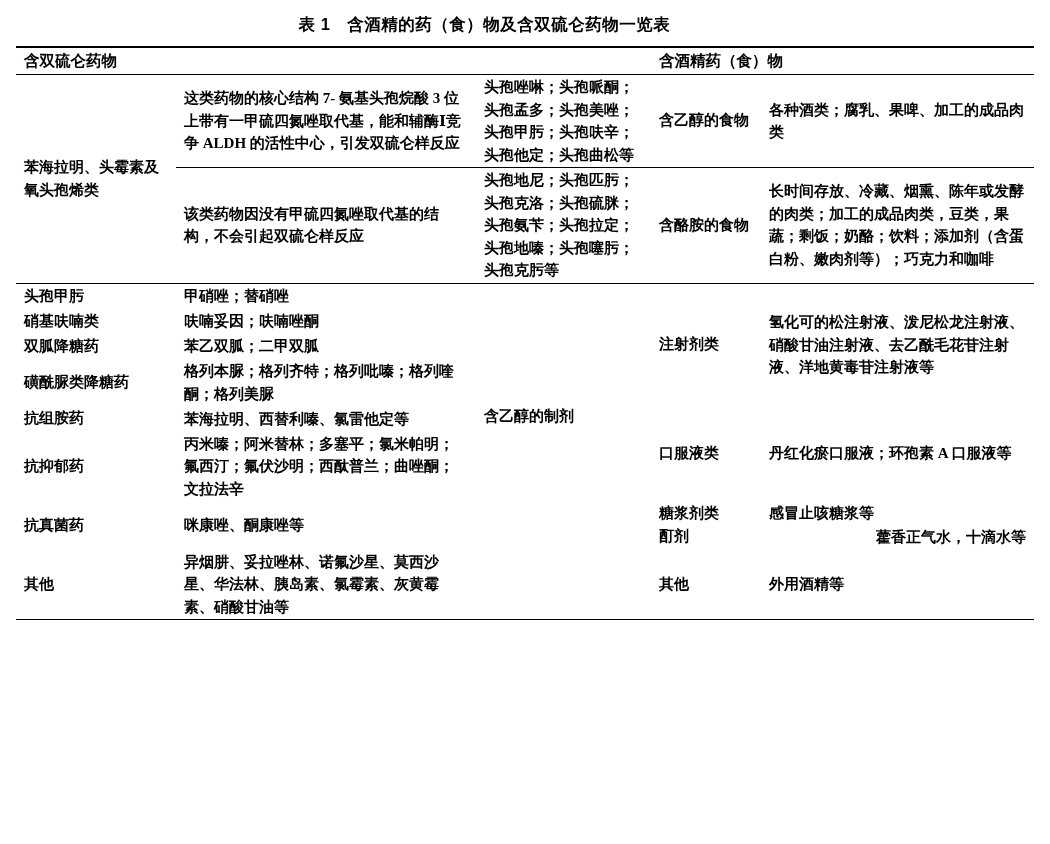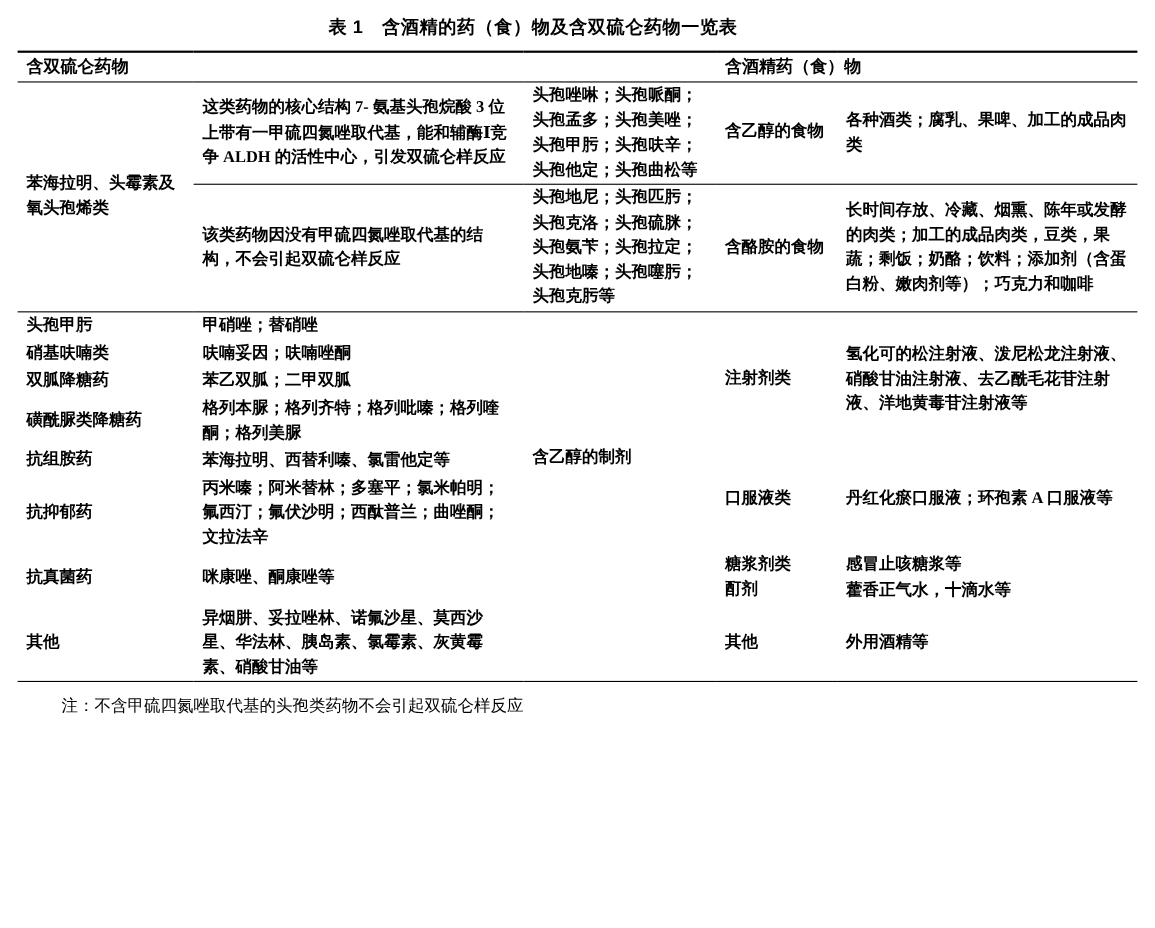--- a/index.html
+++ b/index.html
@@ -145,27 +145,26 @@
 
       <tr>
         <td rowspan="2" class="ctr">抗真菌药</td>
         <td rowspan="2" class="tight">咪康唑、酮康唑等</td>
         <td class="ctr" style="padding-bottom:0;">糖浆剂类</td>
         <td class="tight" style="padding-bottom:0;">感冒止咳糖浆等</td>
       </tr>
 
       <tr>
         <td class="ctr" style="padding-top:0;">酊剂</td>
-        <td class="tight" style="padding-top:0;">藿香正气水，十滴水等</td>
+        <td class="tight" style="padding-top:0;text-align:right;">藿香正气水，十滴水等</td>
       </tr>
 
       <tr class="rule-bottom">
         <td class="ctr">其他</td>
         <td class="tight">异烟肼、妥拉唑林、诺氟沙星、莫西沙星、华法林、胰岛素、氯霉素、灰黄霉素、硝酸甘油等</td>
         <td></td>
         <td class="ctr">其他</td>
         <td class="tight">外用酒精等</td>
       </tr>
     </tbody>
   </table>
 
-  <div class="note">注：不含甲硫四氮唑取代基的头孢类药物不会引起双硫仑样反应</div>
 </div>
 
 </body></html>

